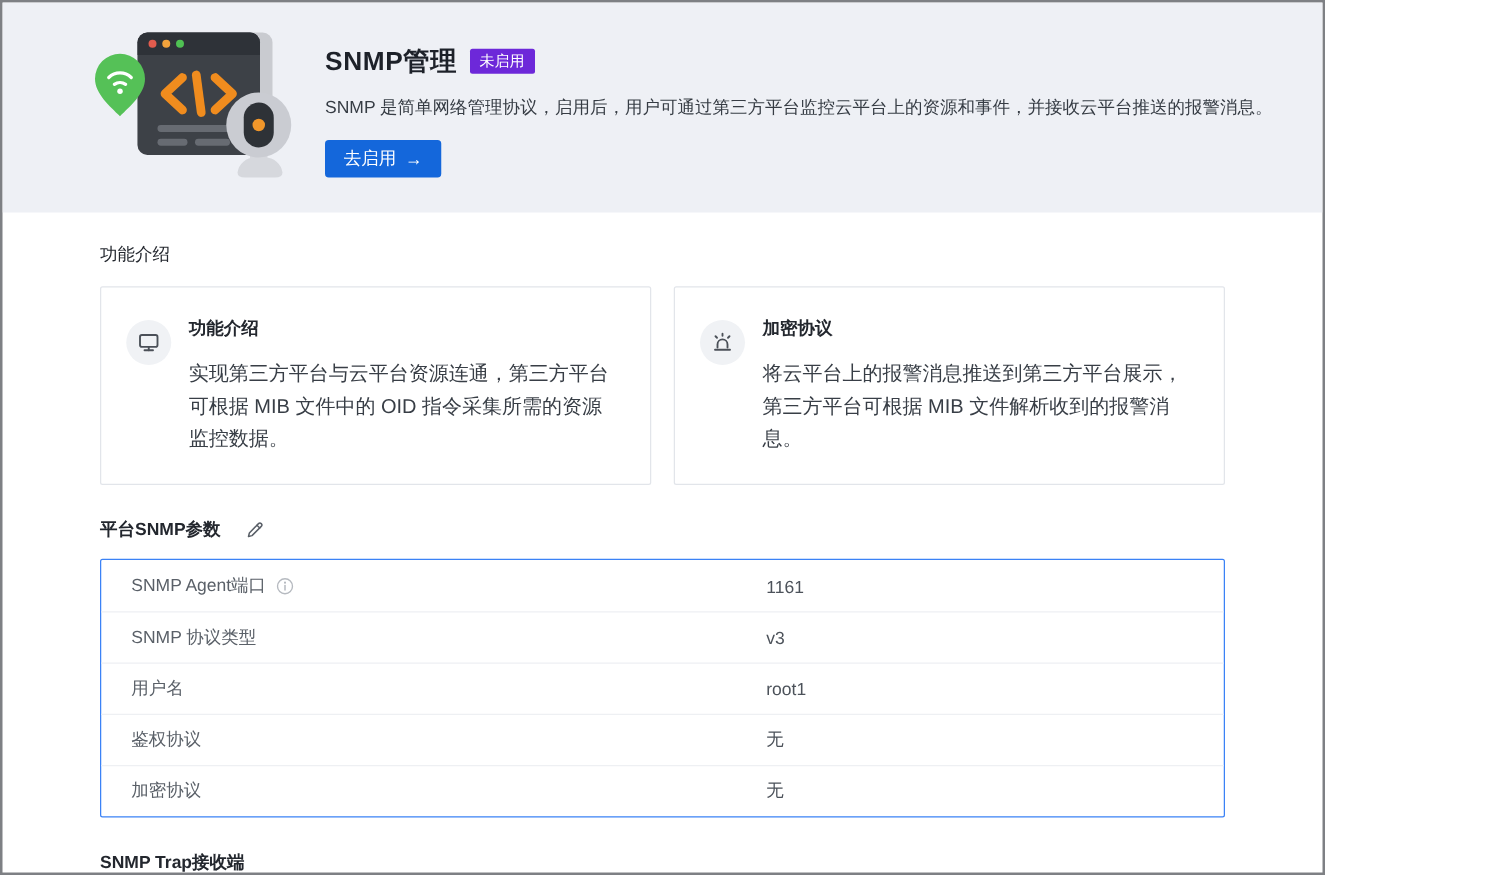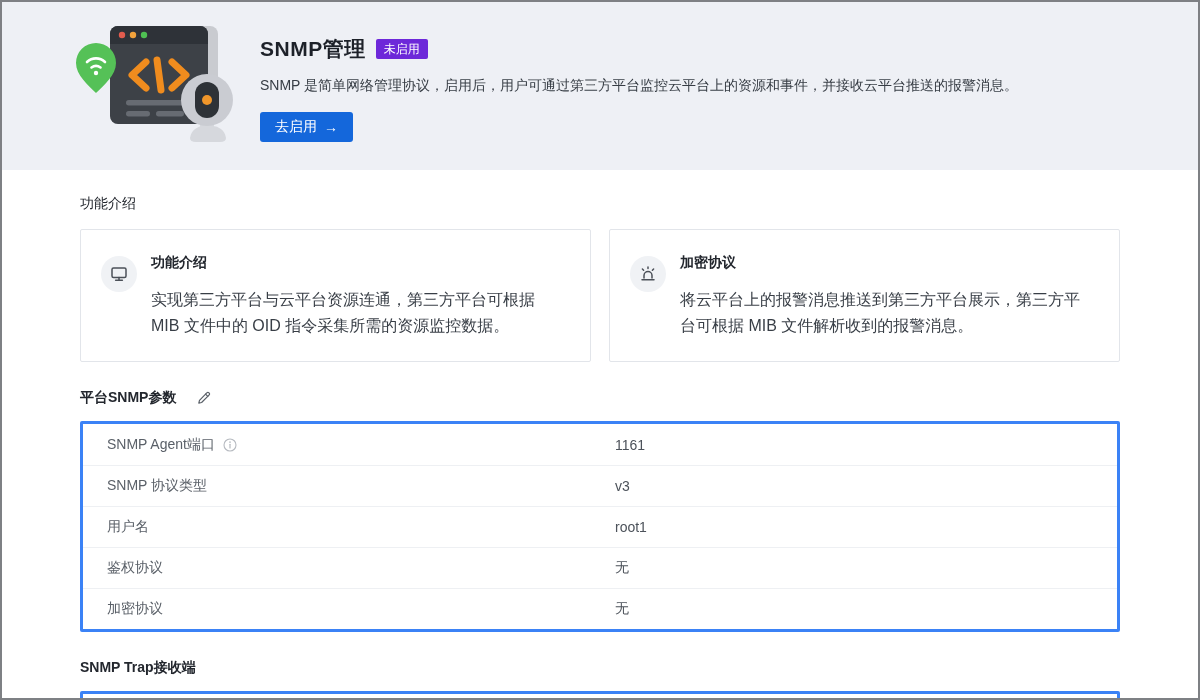--- a/index.html
+++ b/index.html
@@ -2,21 +2,21 @@
 <html><head>
 <meta charset="utf-8">
 <style>
   * { box-sizing: border-box; }
   html,body { margin:0; padding:0; }
   body {
     font-family: "Liberation Sans", "DejaVu Sans", sans-serif;
     background:#fff;
   }
   .frame {
-    width:1200px; height:700px;
+    width:1060px; height:700px;
     border:2px solid #7e8084;
     background:#fff;
     overflow:hidden;
     position:relative;
   }
   
   .hero {
     position:relative;
     height:168px;
     background:#eef0f5;
@@ -76,21 +76,21 @@
     line-height:26px;
   }
   .param-title {
     margin-top:27px;
     font-size:14px; font-weight:bold; color:#23272e;
     display:flex; align-items:center; gap:21px;
   }
   .edit-icon { cursor:pointer; display:inline-flex; }
   .info-table {
     margin-top:14px;
-    border:3px solid #3b82f6; border-radius:2px;
+    border:1px solid #3b82f6; border-radius:2px;
     background:#fff;
   }
   .trow {
     display:flex; align-items:center;
     height:41px;
     border-top:1px solid #eef0f3;
   }
   .trow:first-child { border-top:none; }
   .tlabel {
     width:532px; flex:none;

